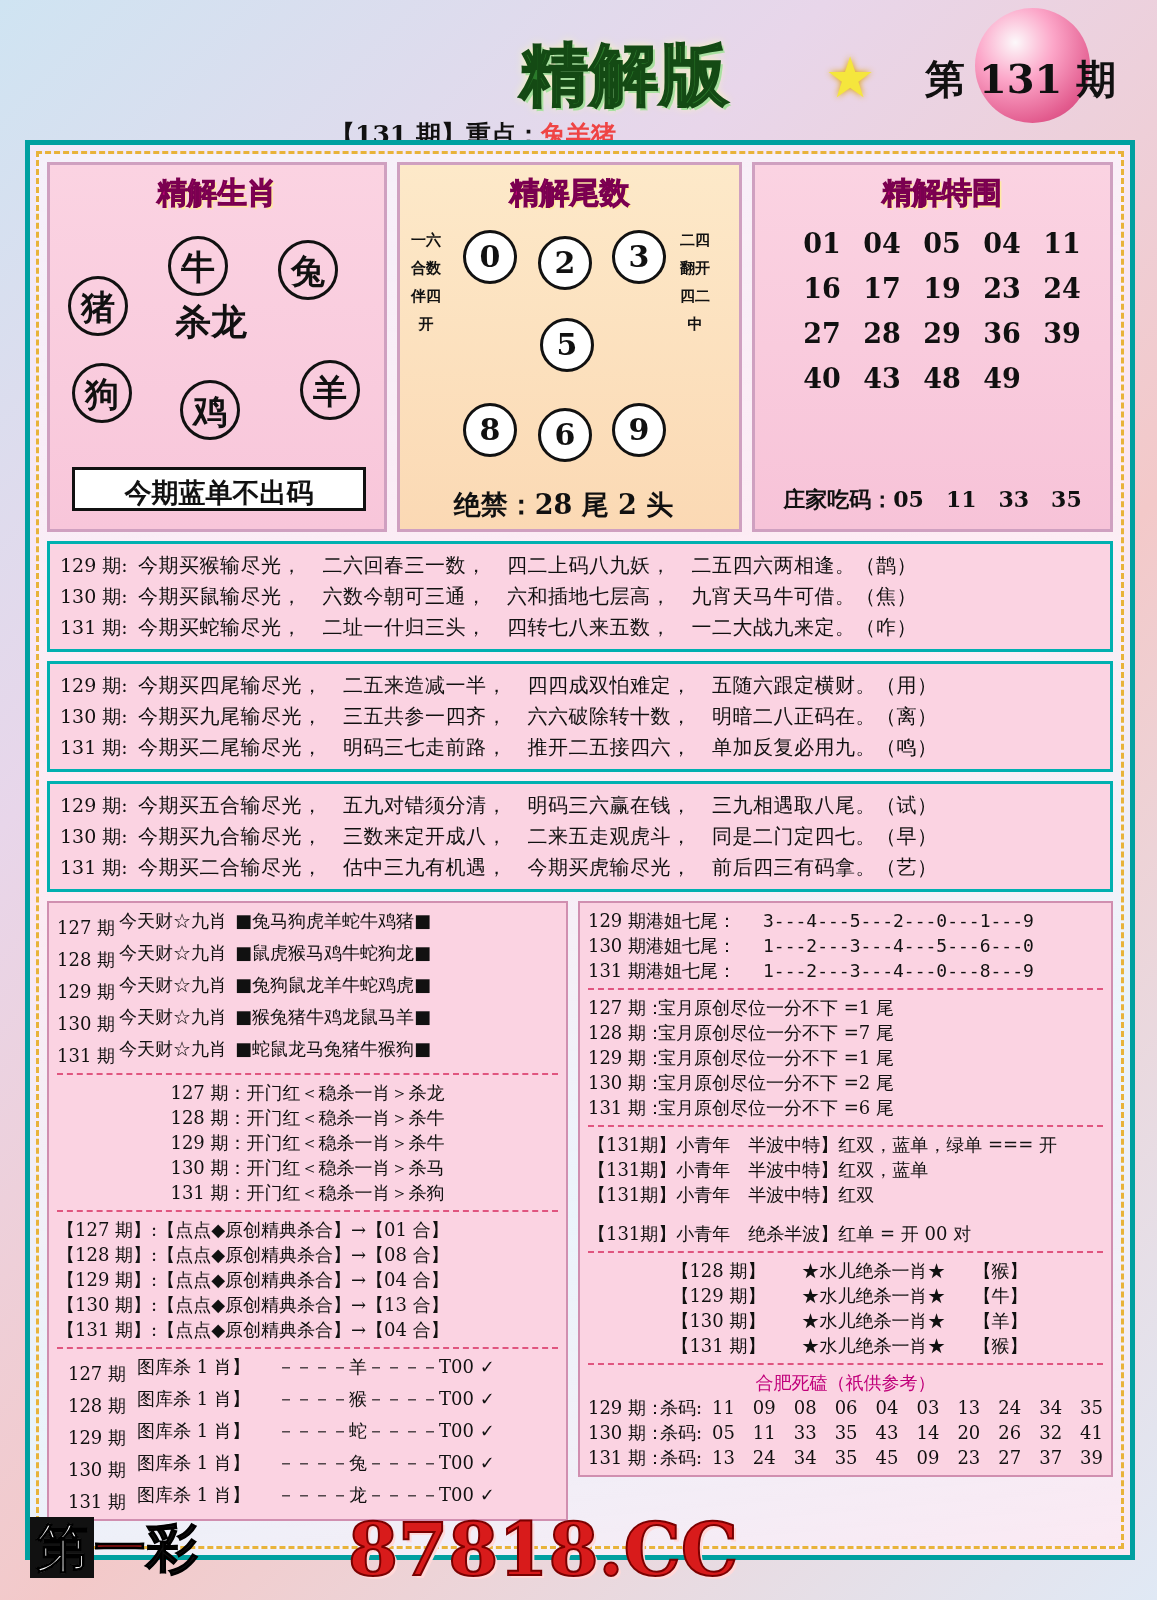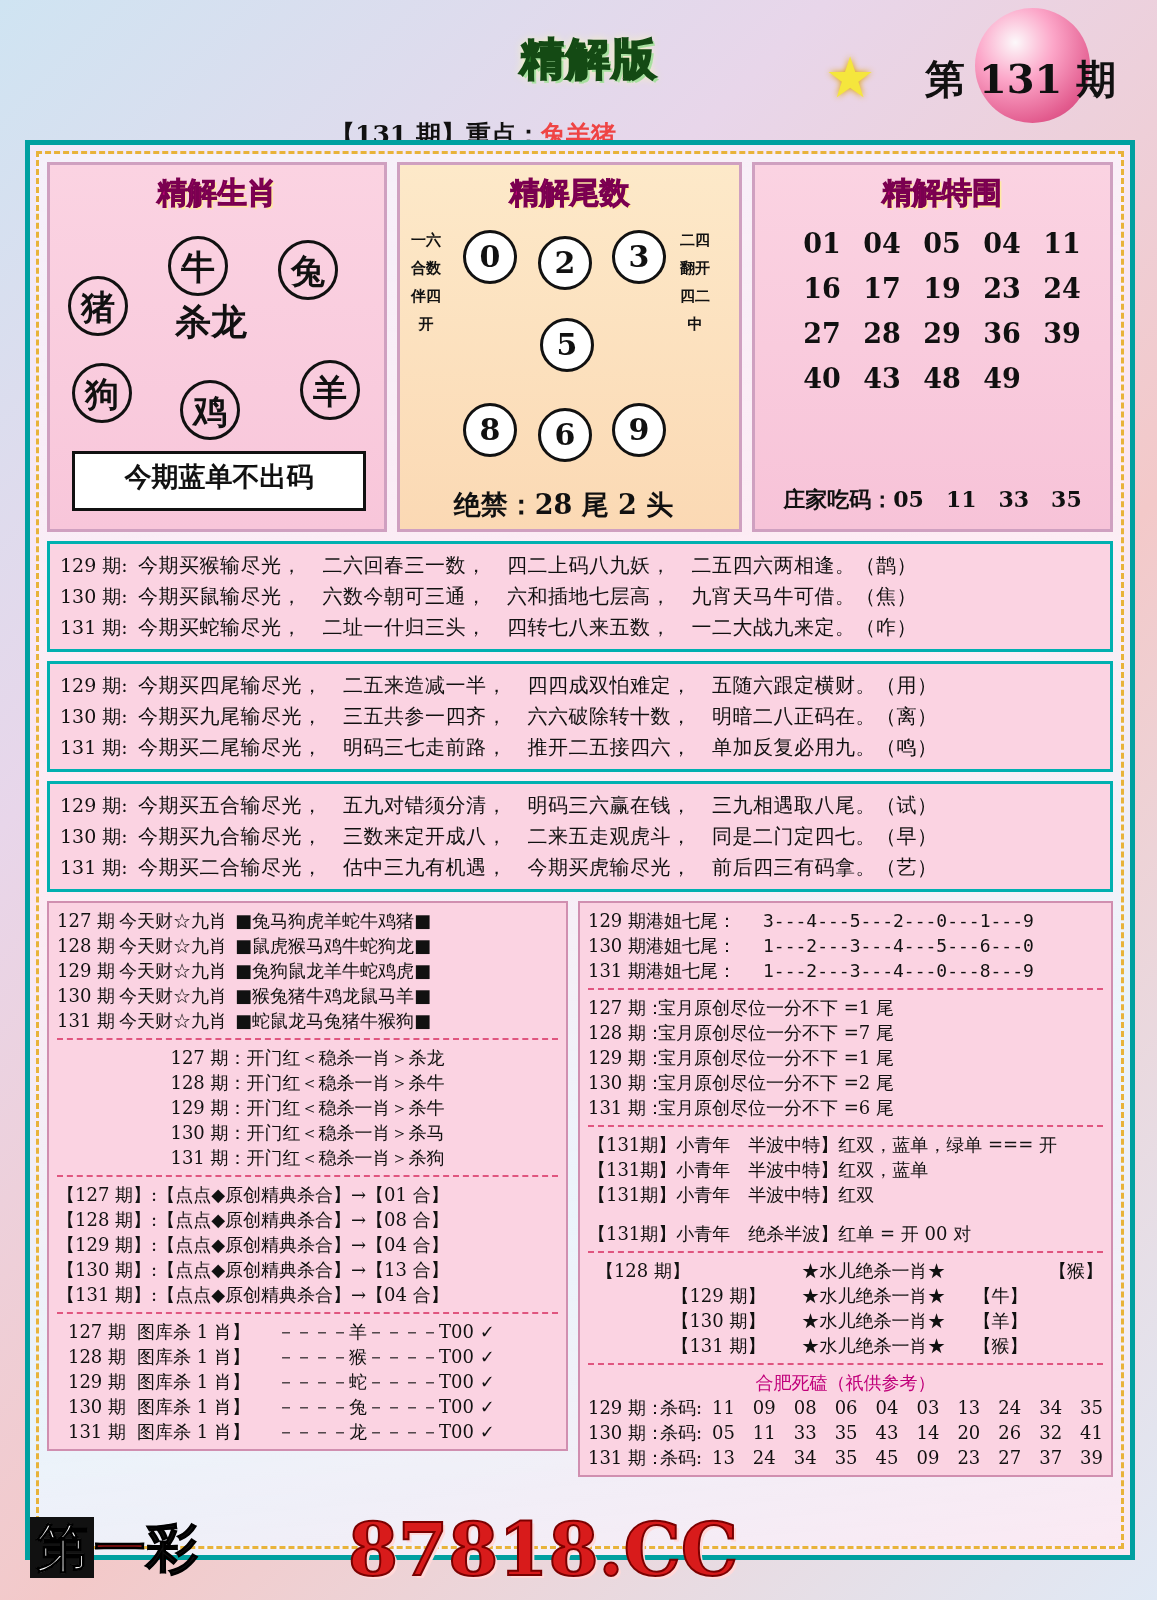--- a/index.html
+++ b/index.html
@@ -8,21 +8,21 @@
     width:1157px; height:1600px;
     font-family:"DejaVu Sans","Liberation Sans",sans-serif;
     background:linear-gradient(135deg,#cfe4f2 0%,#e8d6ea 30%,#f3c9c9 60%,#e0e9f5 100%);
     position:relative; overflow:hidden;
   }
   
   .header { position:relative; height:130px; }
   .hdr-title {
     position:absolute; left:520px; top:30px;
     font-family:"DejaVu Serif","Liberation Serif",serif;
-    font-size:44px; font-weight:bold;
+    font-size:68px; font-weight:bold;
     color:#2b7a2b;
     -webkit-text-stroke:2px #144a14;
     text-shadow:3px 3px 0 #a8e0a0, 0 0 10px #ffffaa;
     letter-spacing:2px;
   }
   .hdr-star { position:absolute; left:825px; top:45px; font-size:56px; color:#f5e63d; text-shadow:0 0 6px #e0a000; }
   .hdr-issue {
     position:absolute; left:925px; top:52px;
     font-size:40px; font-weight:bold; color:#111;
     font-family:"DejaVu Serif","Liberation Serif",serif;
@@ -72,21 +72,21 @@
     position:absolute; font-family:"DejaVu Serif","Liberation Serif",serif;
     font-size:34px; font-weight:bold; color:#111;
     width:60px; height:60px; line-height:56px; text-align:center;
     border:3px solid #111; border-radius:50%;
   }
   .zod-kill {
     position:absolute; left:125px; top:80px; font-size:36px; font-weight:bold;
     color:#111; font-family:"DejaVu Serif","Liberation Serif",serif;
   }
   .note-box {
-    position:absolute; left:22px; bottom:18px; width:294px; height:60px;
+    position:absolute; left:22px; bottom:18px; width:294px; height:44px;
     border:3px solid #111; background:#fff;
     font-size:27px; font-weight:bold; color:#111; text-align:center; line-height:46px;
     font-family:"DejaVu Serif","Liberation Serif",serif;
   }
 
   .tail-area { position:relative; height:250px; }
   .tball {
     position:absolute; width:54px; height:54px; border-radius:50%;
     border:3px solid #111; background:#fff;
     text-align:center; line-height:48px; font-size:30px; font-weight:bold; color:#111;
@@ -132,21 +132,21 @@
 
   
   .bottom { display:flex; gap:10px; margin-top:9px; height:560px; }
   .bl { width:530px; }
   .br { flex:1; }
   .sec { border:2px solid #d08fb0; background:#fbd3e2; padding:5px 8px; margin-bottom:6px; }
   .lrow {
     display:flex; font-size:18px; color:#111; line-height:25px;
     font-family:"DejaVu Serif","Liberation Serif",serif; white-space:nowrap;
   }
-  .lrow .iss { width:62px; }
+  .lrow .iss { width:62px;margin-top:7px; }
   .dashed { border-top:2px dashed #e0557f; margin:5px 0; }
   .center { text-align:center; }
   .mono { font-family:"DejaVu Sans Mono","Liberation Mono",monospace; }
 
   
   .footer { position:absolute; left:12px; bottom:0; width:1157px; height:95px;text-align:center; }
   .f-left {
     position:absolute; left:18px; bottom:16px;
     font-family:"DejaVu Serif","Liberation Serif",serif;
     font-size:52px; font-weight:bold; color:#111;
@@ -438,21 +438,21 @@
         <div class="lrow">
               <span>【131期】小青年　半波中特】红双</span>
             </div>
         <div style="height:14px"></div>
         <div class="lrow">
               <span>【131期】小青年　绝杀半波】红单 = 开 00 对</span>
             </div>
 
         <div class="dashed"></div>
 
-        <div class="lrow center" style="justify-content:space-between">
+        <div class="lrow center" style="justify-content:center">
           <span style="width:110px">【128 期】</span>
           <span style="width:200px">★水儿绝杀一肖★</span>
           <span>【猴】</span>
         </div>
         <div class="lrow center" style="justify-content:center">
           <span style="width:110px">【129 期】</span>
           <span style="width:200px">★水儿绝杀一肖★</span>
           <span>【牛】</span>
         </div>
         <div class="lrow center" style="justify-content:center">

